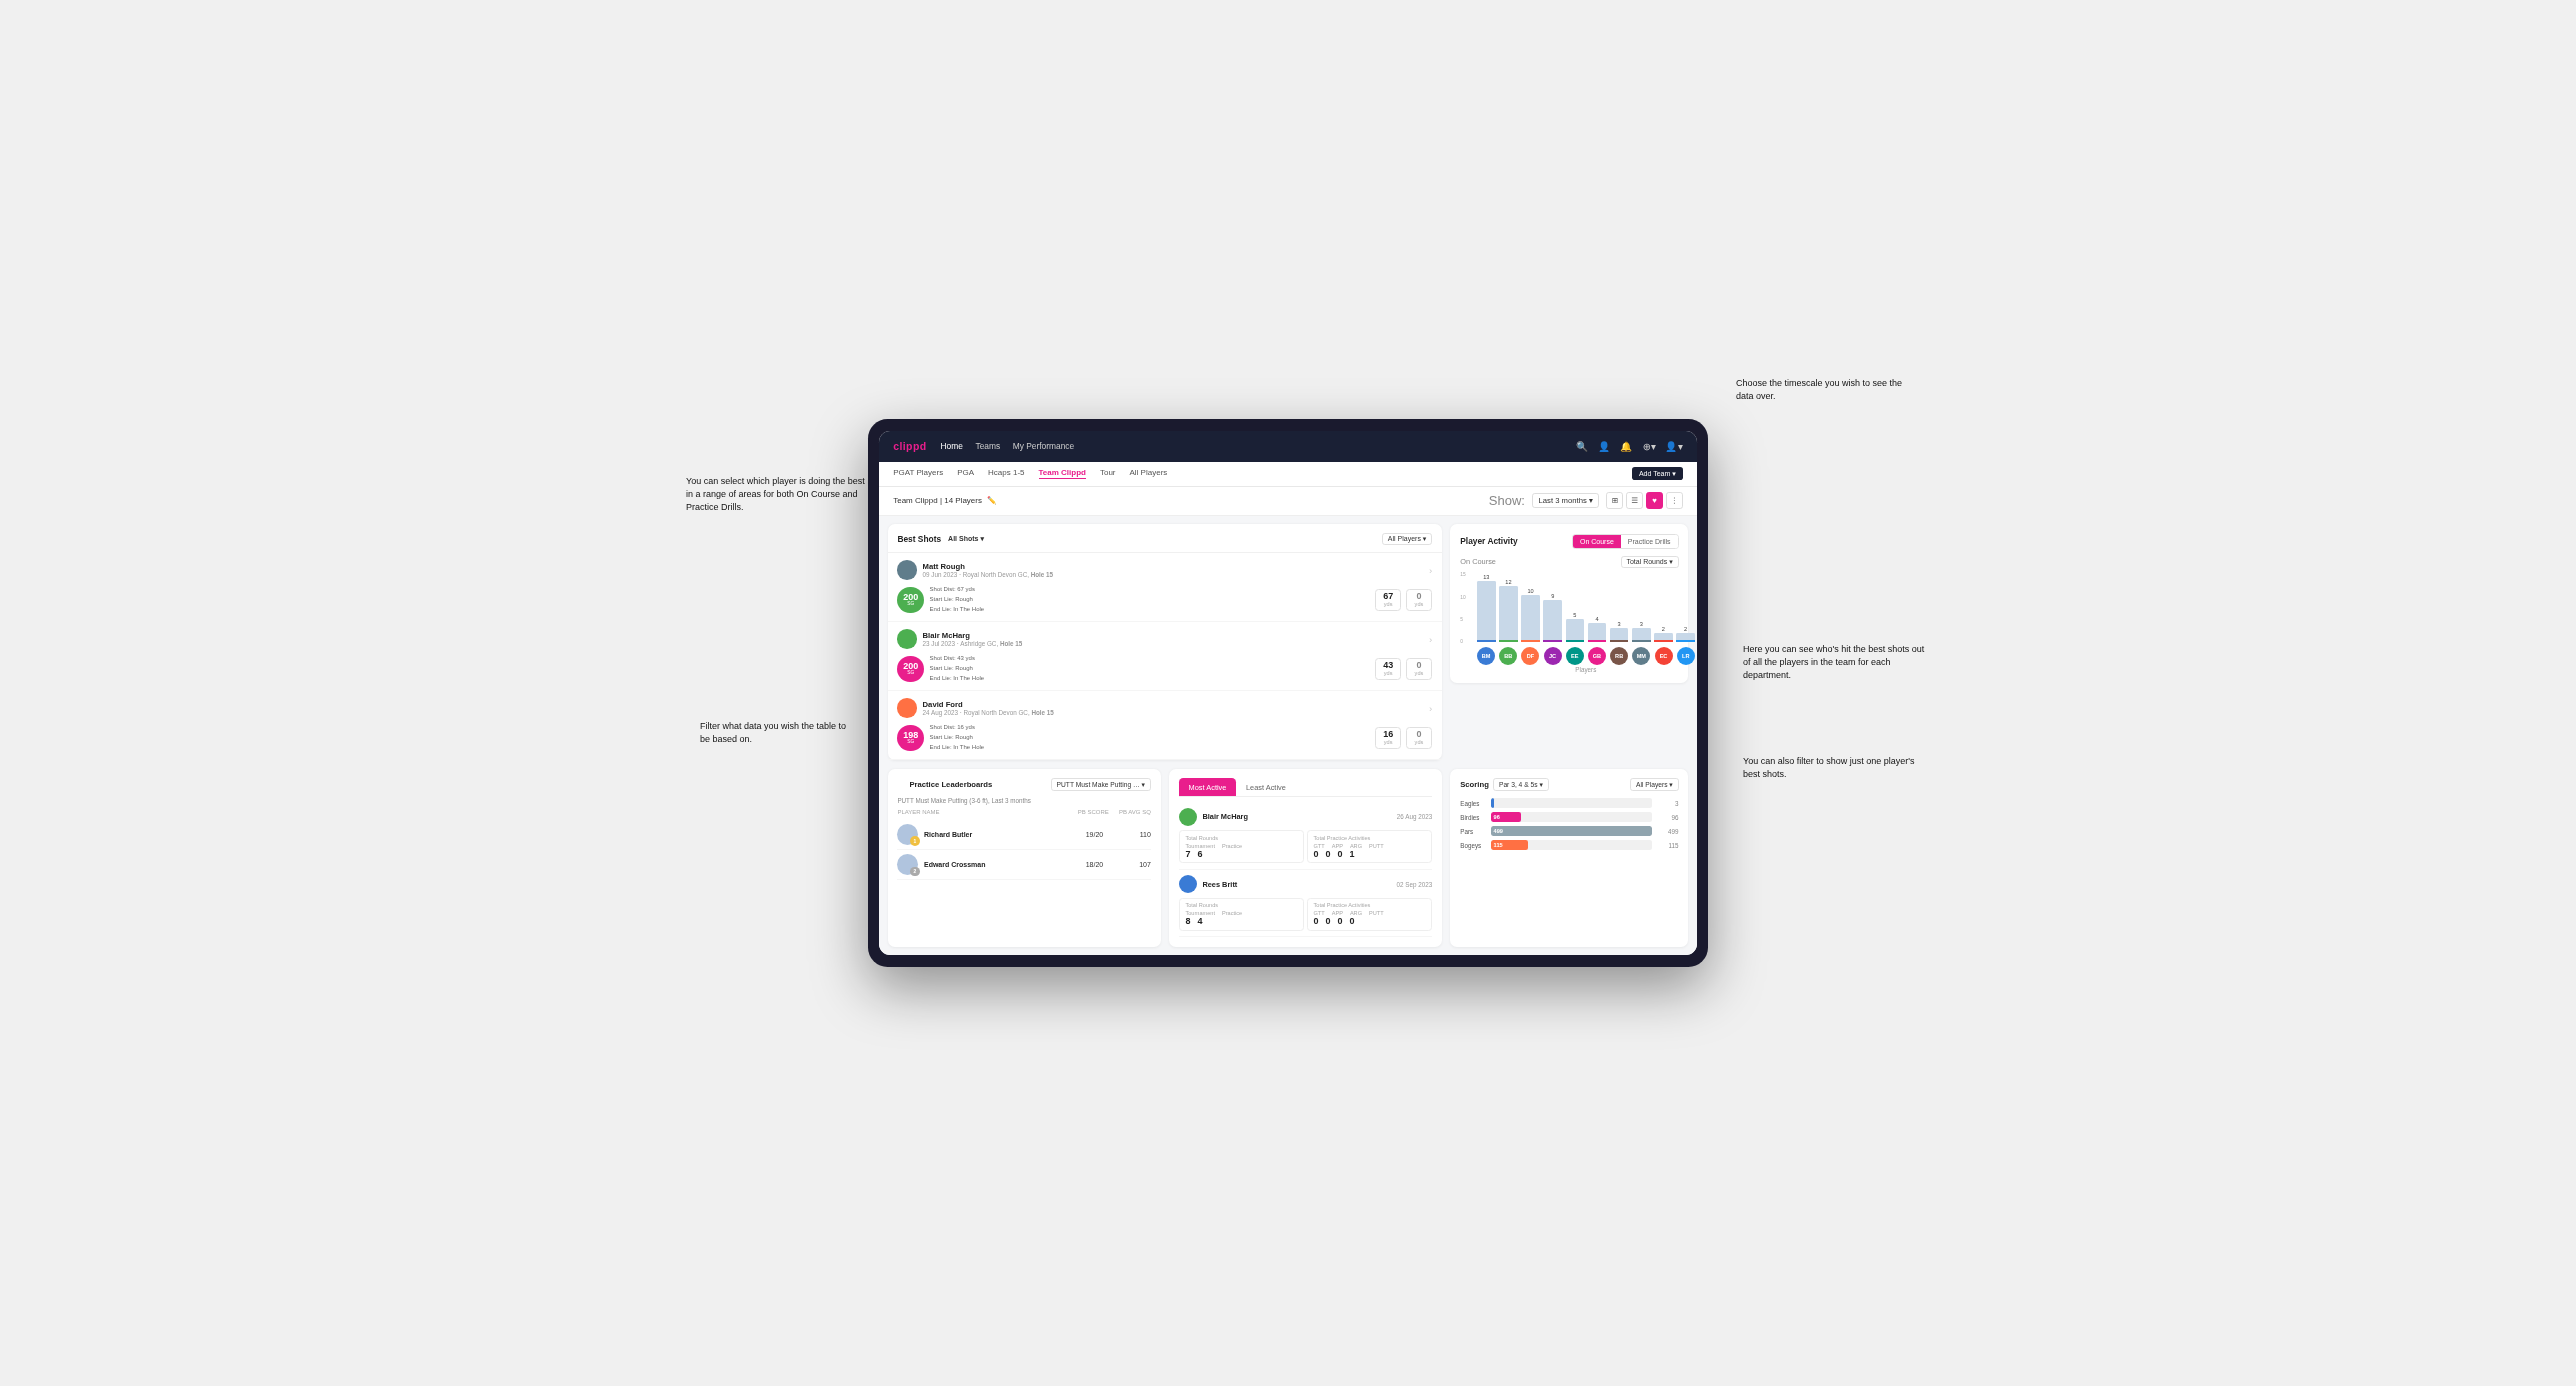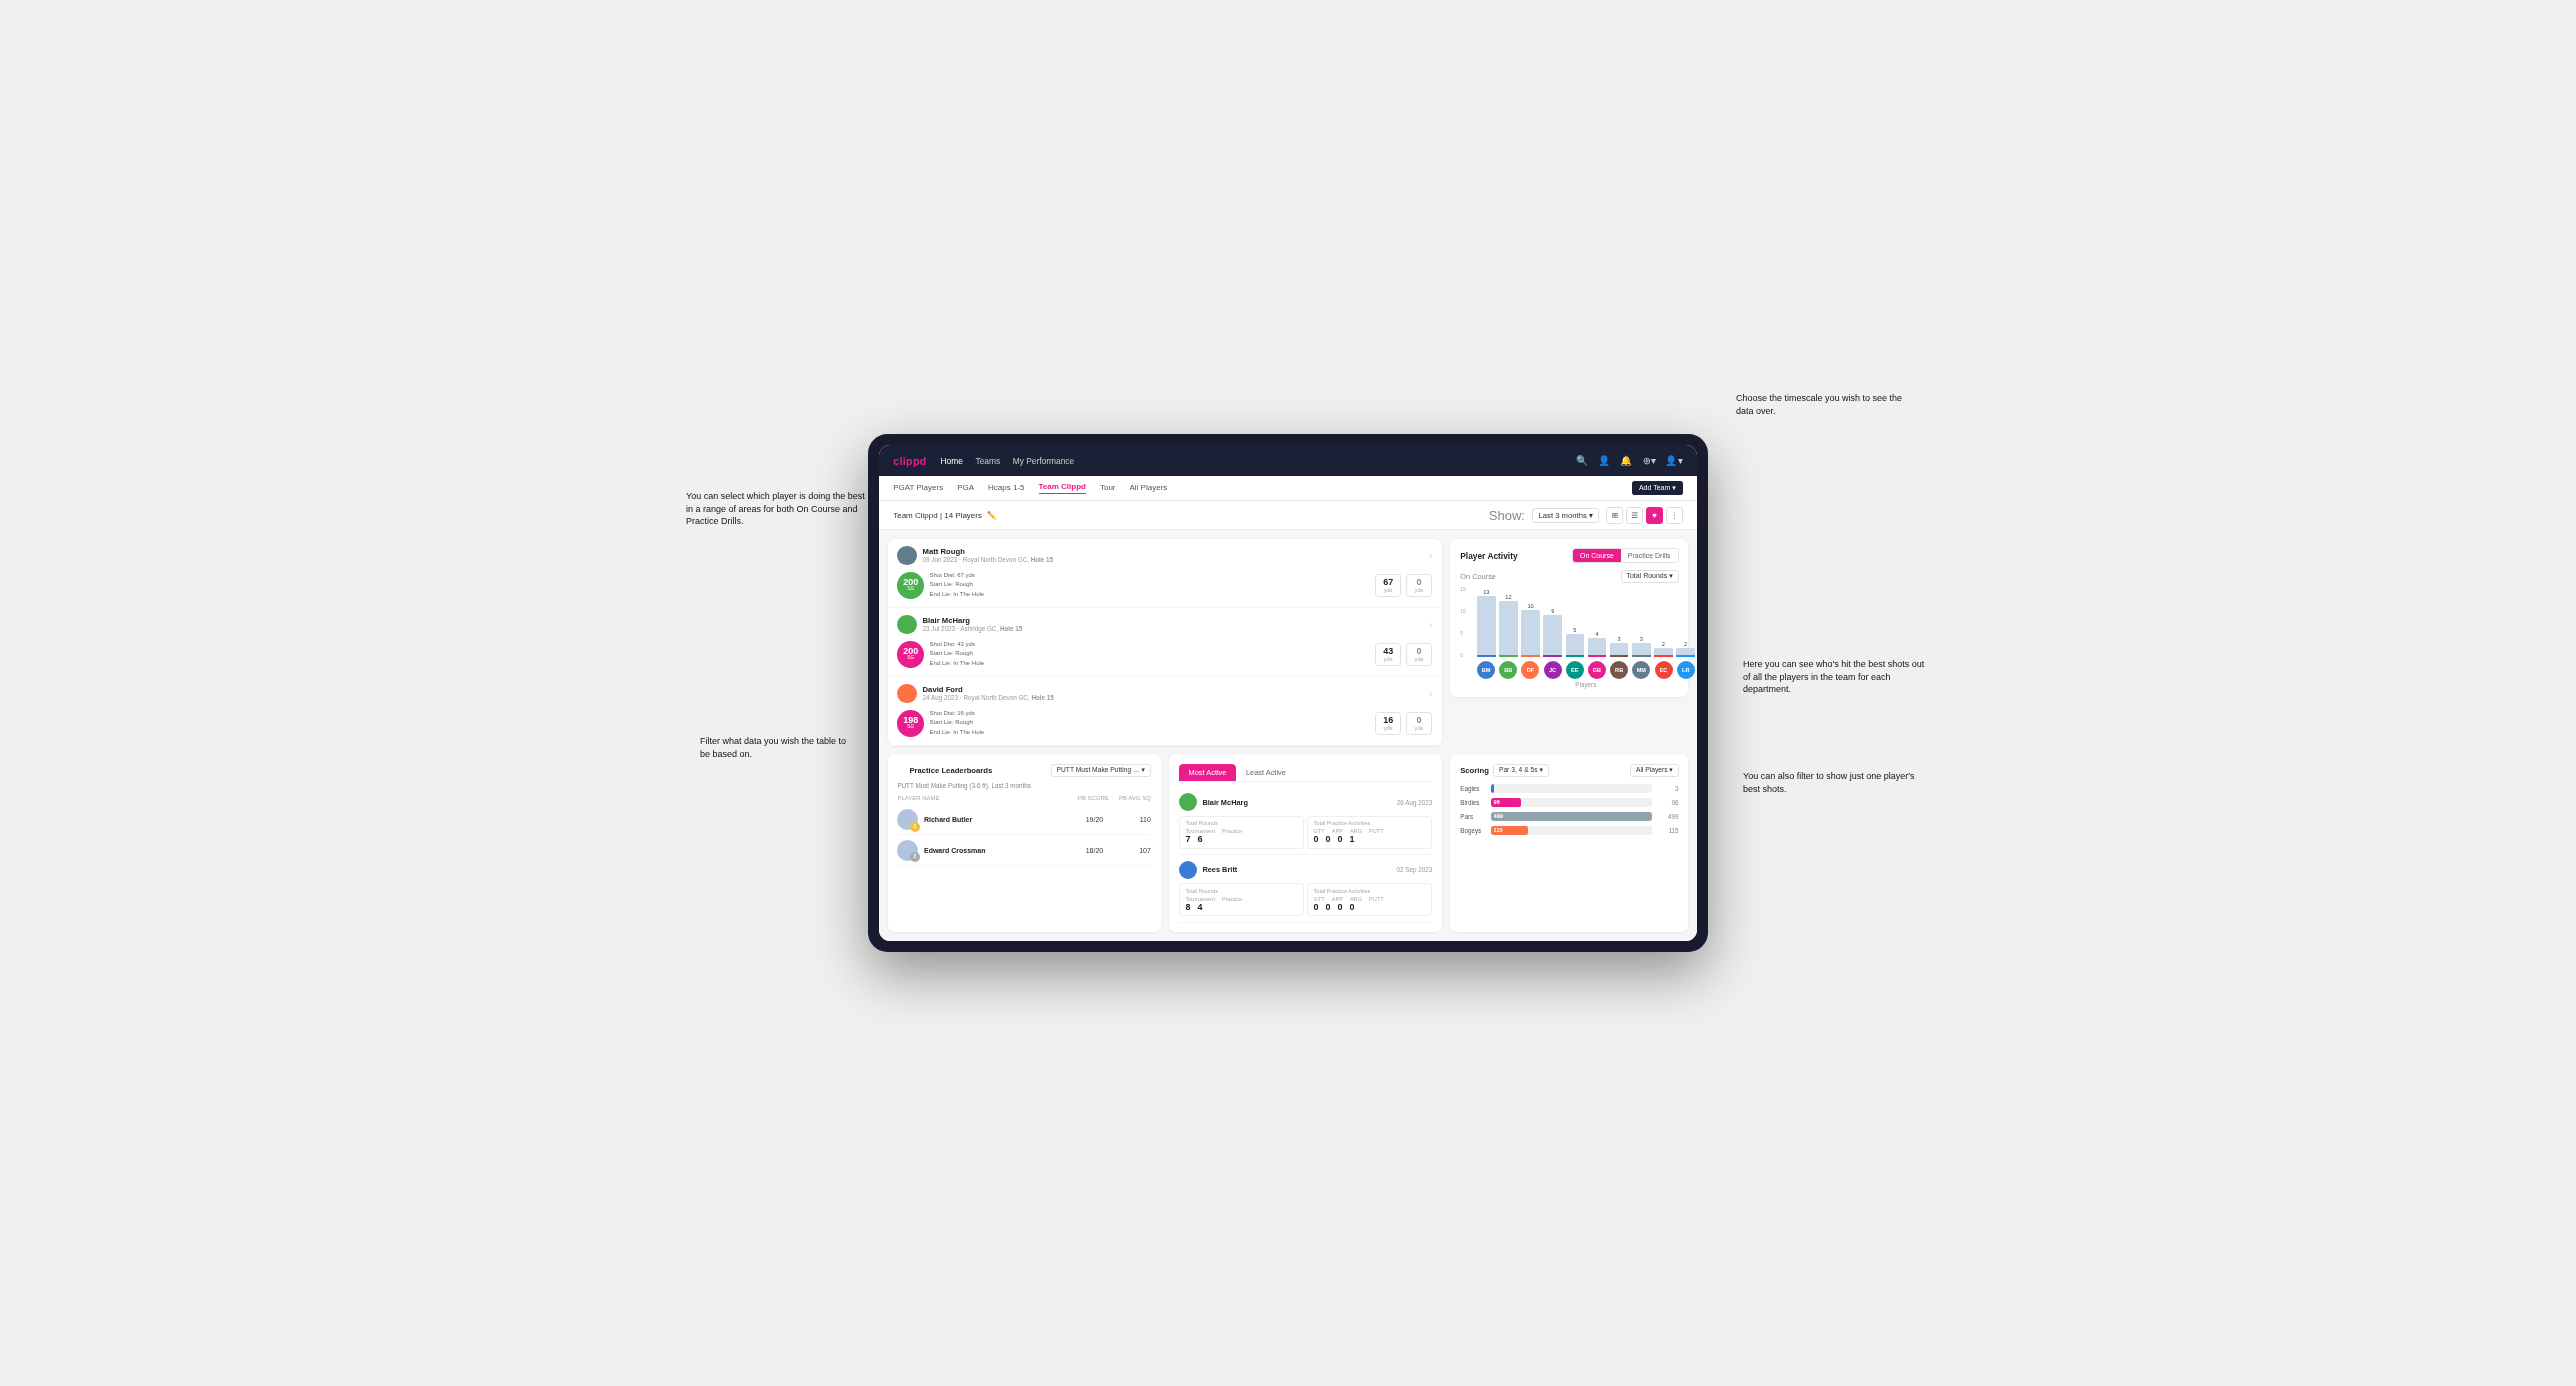--- a/index.html
+++ b/index.html
@@ -850,20 +850,27 @@
                     <div class="avatar-sm" style="background: rgb(244, 67, 54);">EC</div>
                     <div class="avatar-sm" style="background: rgb(33, 150, 243);">LR</div>
                   </div>
                 <div class="axis-label-center">Players</div>
               </div>
             </div>
           </div>
         </div>
 
         <div class="best-shots-card">
+          <div class="bs-header">
+            <span class="bs-title">Best Shots</span>
+            <div class="bs-tabs">
+              <div class="bs-tab active">All Shots ▾</div>
+            </div>
+            <div class="bs-filter">All Players ▾</div>
+          </div>
           <div id="shot-list">
               <div class="shot-item">
     <div class="shot-player-row">
       <div class="shot-avatar" style="background:#607d8b"></div>
       <div class="shot-player-info">
         <div class="shot-player-name">Matt Rough</div>
         <div class="shot-player-sub">09 Jun 2023 · Royal North Devon GC, <strong>Hole 15</strong></div>
       </div>
       <div class="shot-chevron">›</div>
     </div>

